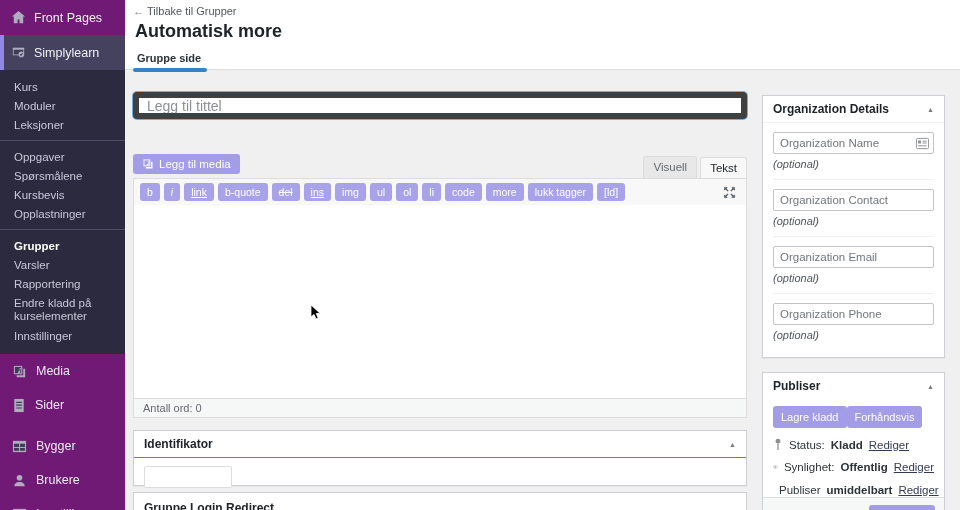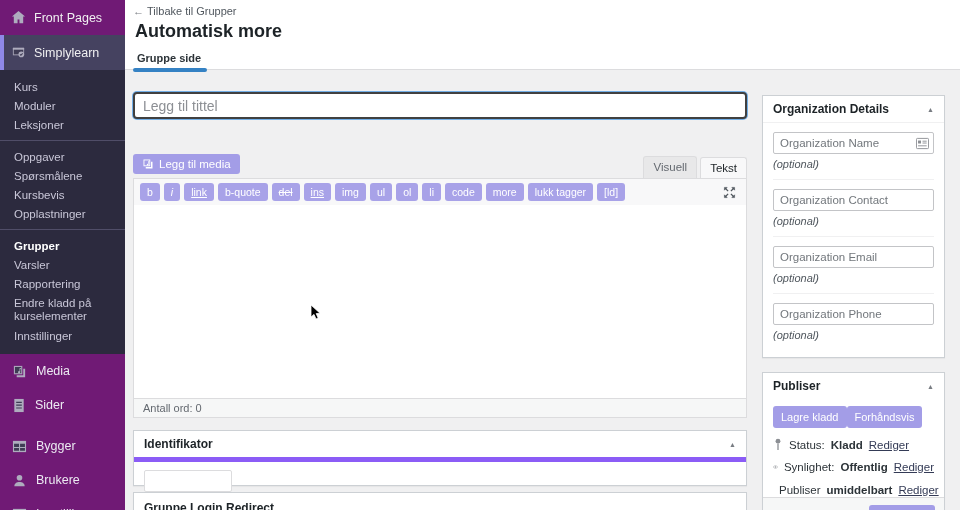--- a/index.html
+++ b/index.html
@@ -25,21 +25,21 @@
   
   .topbar { position:absolute; left:125px; top:0; width:835px; height:70px; background:#ffffff; border-bottom:1px solid #dcdcde; z-index:2; }
   .back-link { position:absolute; left:8px; top:5px; font-size:11px; color:#50575e; cursor:pointer; }
   .back-link::before { content:"\2190\00a0 "; color:#787c82; }
   .page-title { position:absolute; left:10px; top:21px; font-size:18px; font-weight:bold; color:#1d2327; }
   .tab { position:absolute; left:12px; top:52px; font-size:11px; font-weight:bold; color:#2c3338; padding-bottom:6px; cursor:pointer; }
   .tab .underline { position:absolute; left:-4px; right:-6px; bottom:-2px; height:4px; background:#3582c4; border-radius:3px; }
 
   
   .title-input { position:absolute; left:133px; top:92px; width:614px; height:27px; background:#fff;
-    border:2px solid #404040; box-shadow:0 0 0 1px #72aee6; border-radius:4px; font-size:14px; color:#1d2327;
+    border:6px solid #404040; box-shadow:0 0 0 1px #72aee6; border-radius:4px; font-size:14px; color:#1d2327;
     padding:0 8px; font-family:"Liberation Sans", sans-serif; }
   .title-input::placeholder { color:#8c8f94; opacity:1; }
 
   .media-row { position:absolute; left:133px; top:154px; width:614px; height:22px; }
   .btn-lav { display:inline-flex; align-items:center; gap:5px; background:#a39de7; color:#ffffff; border:none;
     border-radius:3px; font-size:11.5px; padding:4px 9px; margin-right:4px; cursor:pointer; font-family:"Liberation Sans", sans-serif; }
   .mode-tabs { position:absolute; right:0; top:2px; display:flex; }
   .mode-tab { font-size:11.5px; padding:4px 9px 6px; cursor:pointer; border-radius:3px 3px 0 0; }
   .mode-tab.inactive { color:#646970; background:#e8e8e9; border:1px solid #dcdcde; border-bottom:none; margin-right:3px; }
   .mode-tab.active { color:#1d2327; background:#f8f8f9; border:1px solid #dcdcde; border-bottom:none; position:relative; top:1px; }
@@ -50,21 +50,21 @@
     cursor:pointer; font-family:"Liberation Sans", sans-serif; }
   .qt.it { font-style:italic; } .qt.un { text-decoration:underline; } .qt.st { text-decoration:line-through; }
   .qt-expand { margin-left:auto; margin-right:6px; cursor:pointer; display:flex; }
   .editor-canvas { height:193px; background:#fff; }
   .editor-status { height:19px; background:#f6f7f7; border-top:1px solid #dcdcde; font-size:11px; color:#646970; padding:3px 9px; }
 
   .card { background:#fff; border:1px solid #ccd0d4; box-shadow:0 1px 1px rgba(0,0,0,.04); }
   .card-h { display:flex; align-items:center; justify-content:space-between; padding:6px 10px; font-size:12px; font-weight:bold; color:#1d2327; cursor:pointer; }
   .card-h .tri { font-size:7px; color:#787c82; } .card-h .tri::before { content:"\25B2"; }
   .ident-card { position:absolute; left:133px; top:430px; width:614px; height:56px; }
-  .ident-card .card-h { border-bottom:5px solid #8b5cf6; }
+  .ident-card .card-h { border-bottom:1px solid #8b5cf6; }
   .ident-input { margin:8px 10px; width:88px; height:22px; border:1px solid #dcdcde; border-radius:2px; font-size:12px; padding:0 5px; }
   .bottom-card { position:absolute; left:133px; top:492px; width:614px; height:40px; }
   .bottom-card .card-h { padding-top:8px; }
 
   
   .org-card { position:absolute; left:762px; top:95px; width:183px; height:263px; }
   .org-card .card-h { border-bottom:1px solid #f0f0f1; }
   .org-body { padding:9px 10px 0; }
   .org-group { margin-bottom:16px; }
   .org-group.divided { border-bottom:1px solid #f0f0f1; padding-bottom:9px; margin-bottom:9px; }

